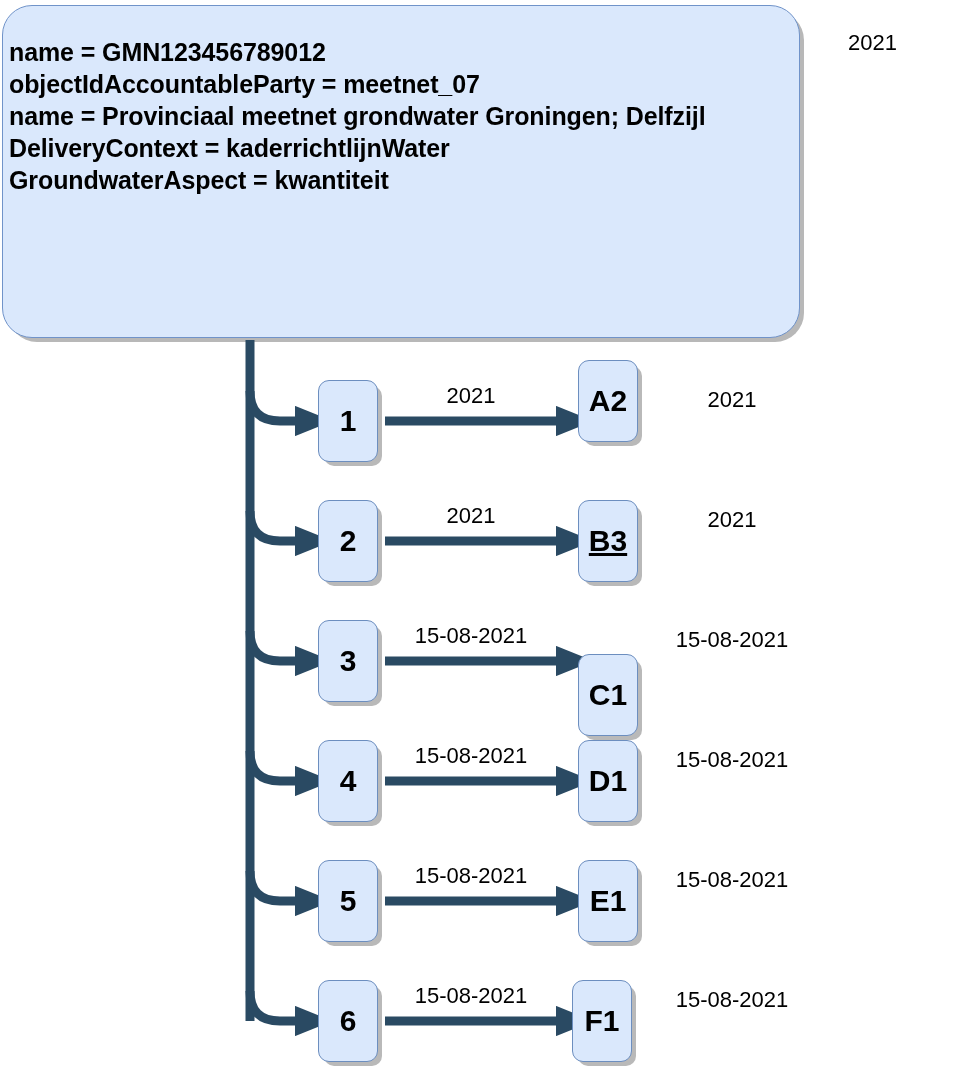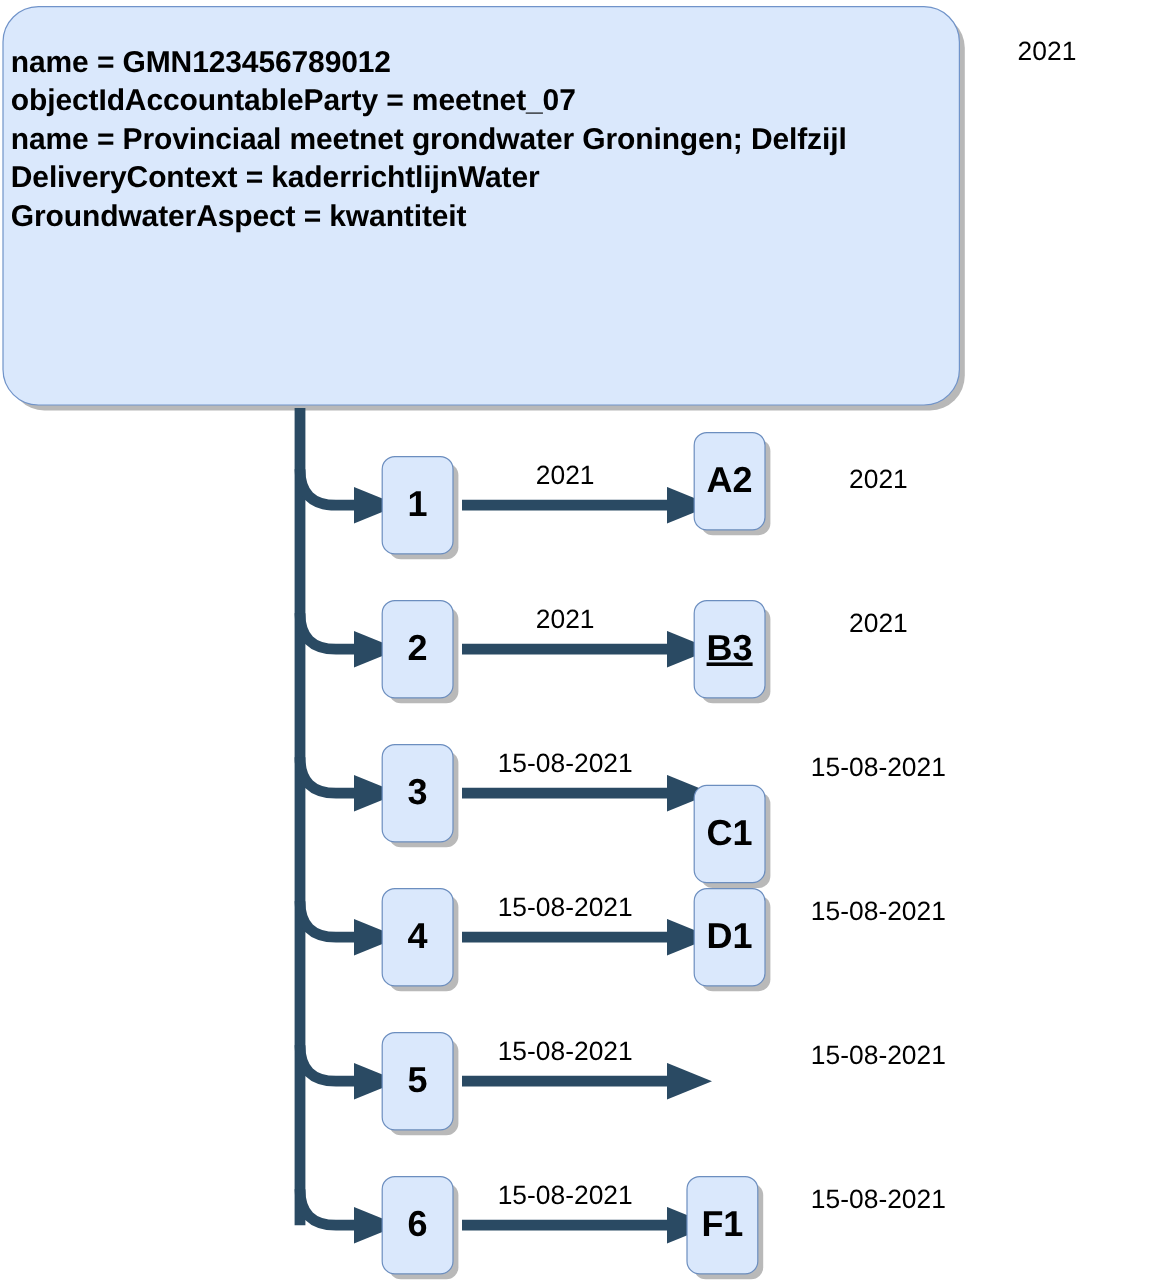--- a/index.html
+++ b/index.html
@@ -187,20 +187,23 @@
   <div class="edge-label" style="left:376px; top:743px;">15-08-2021</div>
   <div class="node" style="left:578px; top:740px;">
     <span class="node-label">D1</span>
   </div>
   <div class="side-label" style="left:632px; top:747px;">15-08-2021</div>
 
   <div class="node" style="left:318px; top:860px;">
     <span class="node-label">5</span>
   </div>
   <div class="edge-label" style="left:376px; top:863px;">15-08-2021</div>
+  <div class="node" style="left:578px; top:860px;">
+    <span class="node-label">E1</span>
+  </div>
   <div class="side-label" style="left:632px; top:867px;">15-08-2021</div>
 
   <div class="node" style="left:318px; top:980px;">
     <span class="node-label">6</span>
   </div>
   <div class="edge-label" style="left:376px; top:983px;">15-08-2021</div>
   <div class="node" style="left:572px; top:980px;">
     <span class="node-label">F1</span>
   </div>
   <div class="side-label" style="left:632px; top:987px;">15-08-2021</div>

